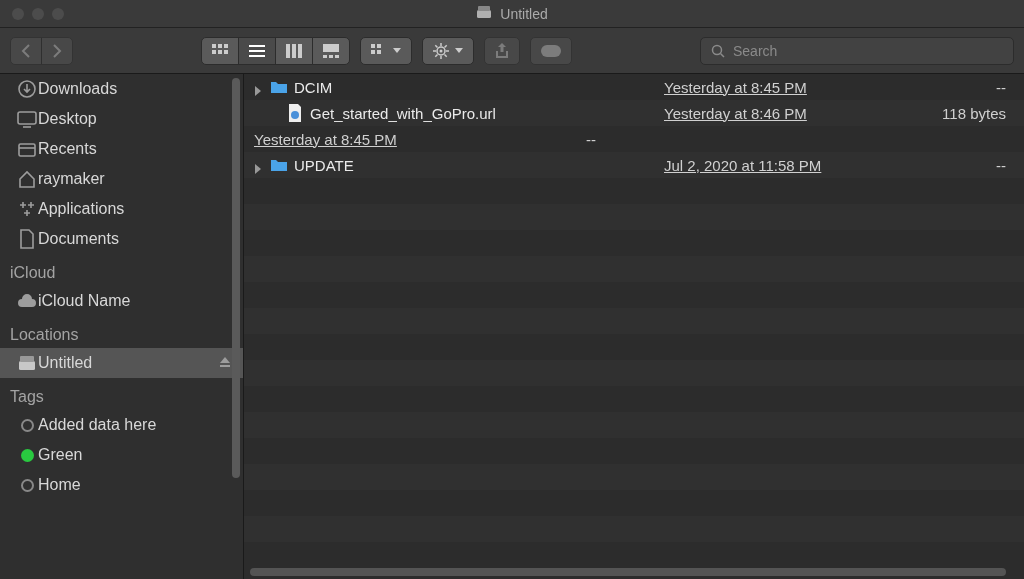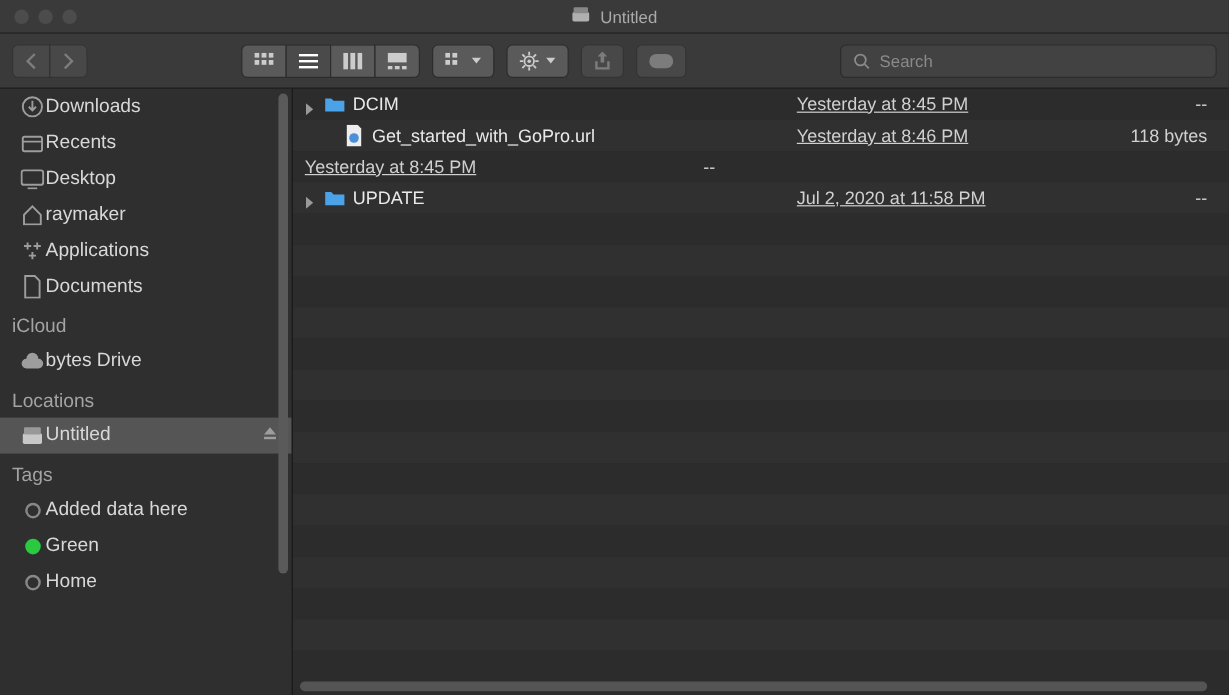--- a/index.html
+++ b/index.html
@@ -275,38 +275,38 @@
               <svg width="20" height="20" viewBox="0 0 20 20">
                 <circle cx="10" cy="10" r="8" fill="none" stroke="#9d9d9d" stroke-width="1.6"></circle>
                 <path d="M10 5 L10 12 M7 10 L10 13 L13 10" stroke="#9d9d9d" stroke-width="1.6" fill="none"></path>
               </svg>
             </span>
           <span>Downloads</span>
         </div>
         <div class="side-item">
           <span class="icon">
               <svg width="20" height="18" viewBox="0 0 20 18">
+                <rect x="1" y="2" width="18" height="12" rx="2" fill="none" stroke="#9d9d9d" stroke-width="1.6"></rect>
+                <line x1="6" y1="17" x2="14" y2="17" stroke="#9d9d9d" stroke-width="1.6"></line>
+              </svg>
+            </span>
+          <span>Desktop</span>
+        </div>
+        <div class="side-item">
+          <span class="icon">
+              <svg width="20" height="18" viewBox="0 0 20 18">
                 <rect x="2" y="4" width="16" height="12" rx="1.5" fill="none" stroke="#9d9d9d" stroke-width="1.6"></rect>
                 <line x1="2" y1="8" x2="18" y2="8" stroke="#9d9d9d" stroke-width="1.6"></line>
               </svg>
             </span>
           <span>Recents</span>
         </div>
         <div class="side-item">
           <span class="icon">
               <svg width="20" height="18" viewBox="0 0 20 18">
-                <rect x="1" y="2" width="18" height="12" rx="2" fill="none" stroke="#9d9d9d" stroke-width="1.6"></rect>
-                <line x1="6" y1="17" x2="14" y2="17" stroke="#9d9d9d" stroke-width="1.6"></line>
-              </svg>
-            </span>
-          <span>Desktop</span>
-        </div>
-        <div class="side-item">
-          <span class="icon">
-              <svg width="20" height="18" viewBox="0 0 20 18">
                 <path d="M3 9 L10 2 L17 9 L17 17 L3 17 Z" fill="none" stroke="#9d9d9d" stroke-width="1.6"></path>
               </svg>
             </span>
           <span>raymaker</span>
         </div>
         <div class="side-item">
           <span class="icon">
               <svg width="20" height="18" viewBox="0 0 20 18">
                 <path d="M6 2 L6 8 M3 5 L9 5 M14 2 L14 8 M11 5 L17 5 M10 10 L10 16 M7 13 L13 13" stroke="#9d9d9d" stroke-width="1.6" transform="translate(0 0)"></path>
               </svg>
@@ -322,21 +322,21 @@
           <span>Documents</span>
         </div>
 
         <div class="side-header">iCloud</div>
         <div class="side-item">
           <span class="icon">
               <svg width="22" height="16" viewBox="0 0 22 16">
                 <path d="M6 14 A4 4 0 0 1 6 6 A5 5 0 0 1 16 6 A4 4 0 0 1 16 14 Z" fill="#9d9d9d"></path>
               </svg>
             </span>
-          <span>bytes Drive</span>
+          <span>iCloud Name</span>
         </div>
 
         <div class="side-header">Locations</div>
         <div class="side-item selected">
           <span class="icon">
               <svg width="18" height="16" viewBox="0 0 18 16">
                 <rect x="1" y="6" width="16" height="9" rx="1.5" fill="#c8c8c8"></rect>
                 <rect x="2" y="1" width="14" height="6" rx="1" fill="#999"></rect>
               </svg>
             </span>

